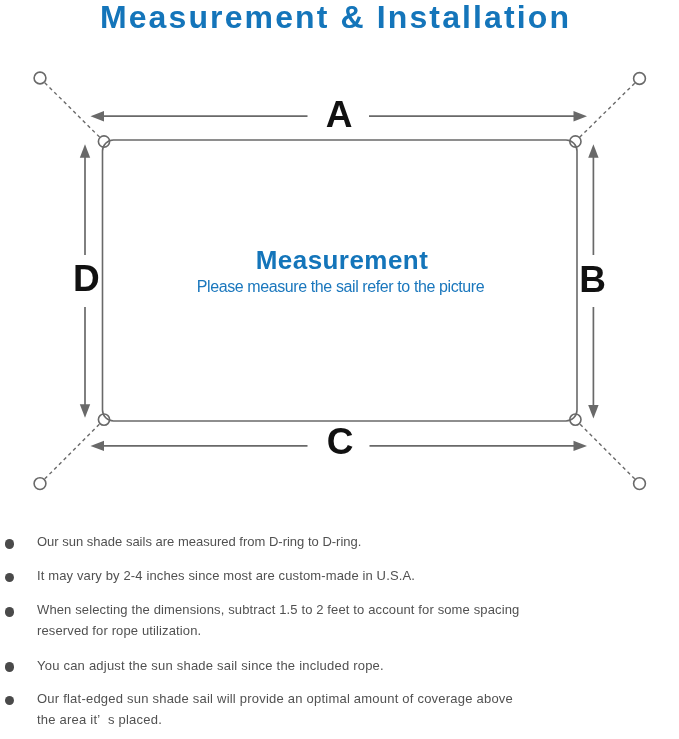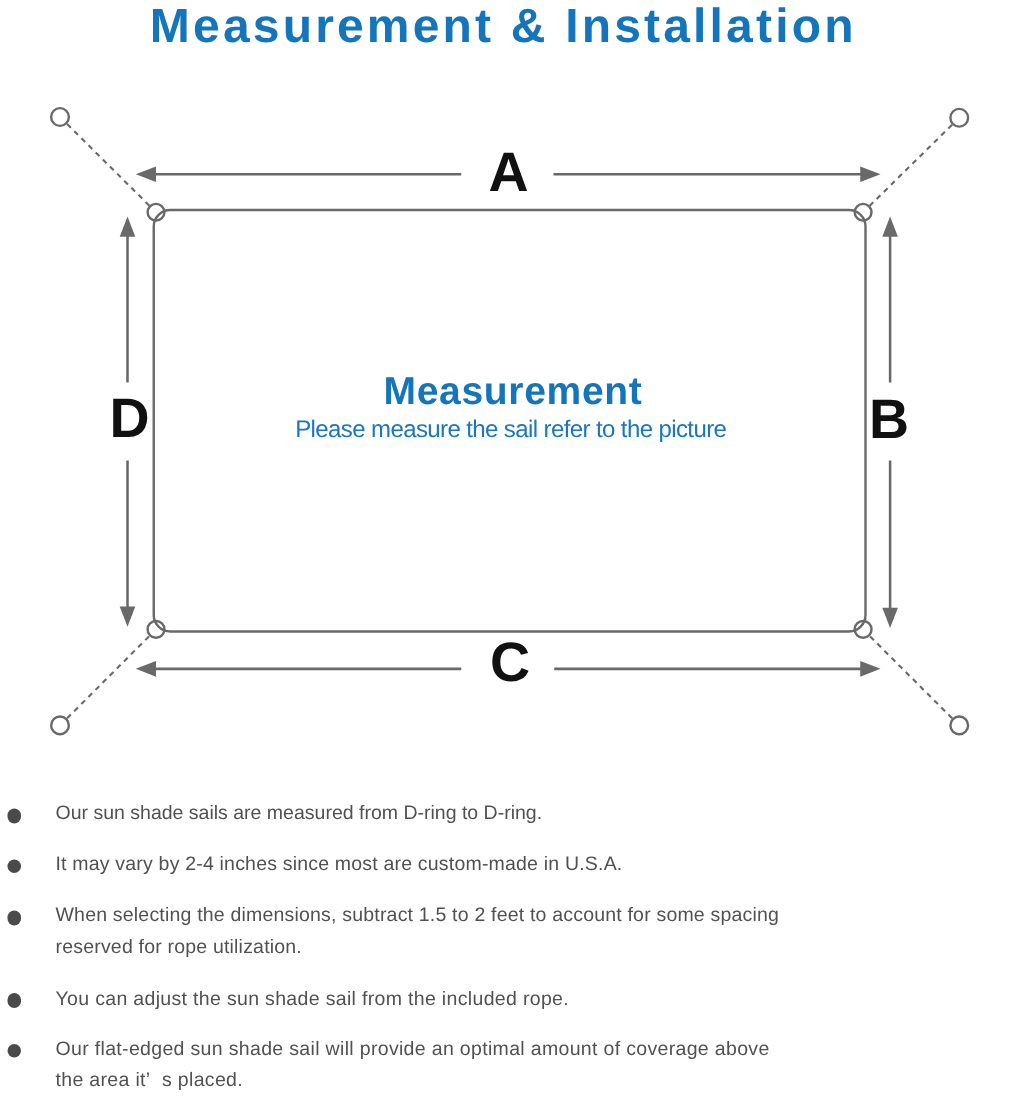--- a/index.html
+++ b/index.html
@@ -79,16 +79,16 @@
 <div class="abs dot" style="top:539px"></div>
 <div class="abs item" style="top:531.3px">Our sun shade sails are measured from D-ring to D-ring.</div>
 
 <div class="abs dot" style="top:572.8px"></div>
 <div class="abs item" style="top:565px;letter-spacing:0.13px">It may vary by 2-4 inches since most are custom-made in U.S.A.</div>
 
 <div class="abs dot" style="top:607px"></div>
 <div class="abs item" style="top:599.2px;letter-spacing:0.13px">When selecting the dimensions, subtract 1.5 to 2 feet to account for some spacing<br>reserved for rope utilization.</div>
 
 <div class="abs dot" style="top:662px"></div>
-<div class="abs item" style="top:654.5px;letter-spacing:0.22px">You can adjust the sun shade sail from the included rope.</div>
+<div class="abs item" style="top:654.5px;letter-spacing:0.22px">You can adjust the sun shade sail since the included rope.</div>
 
 <div class="abs dot" style="top:695.8px"></div>
 <div class="abs item" style="top:688.2px;letter-spacing:0.22px">Our flat-edged sun shade sail will provide an optimal amount of coverage above<br>the area it’&nbsp; s placed.</div>
 
 </body></html>

